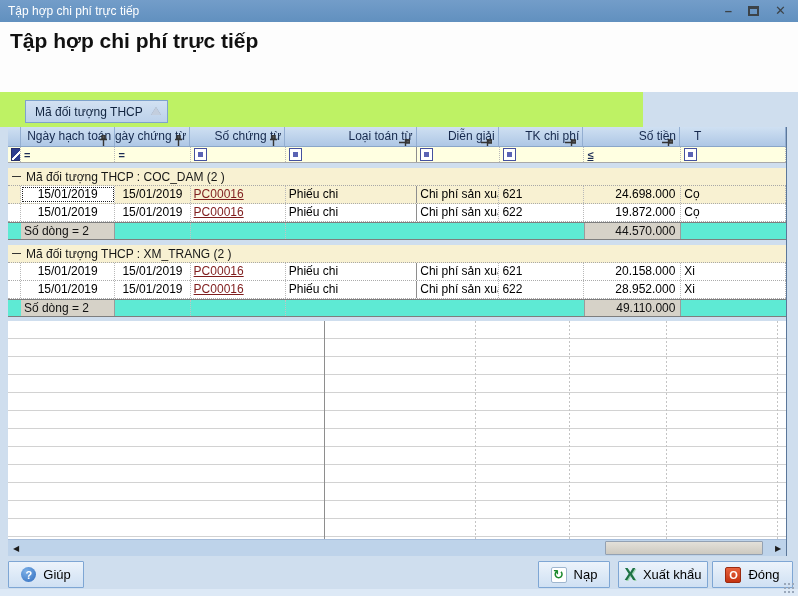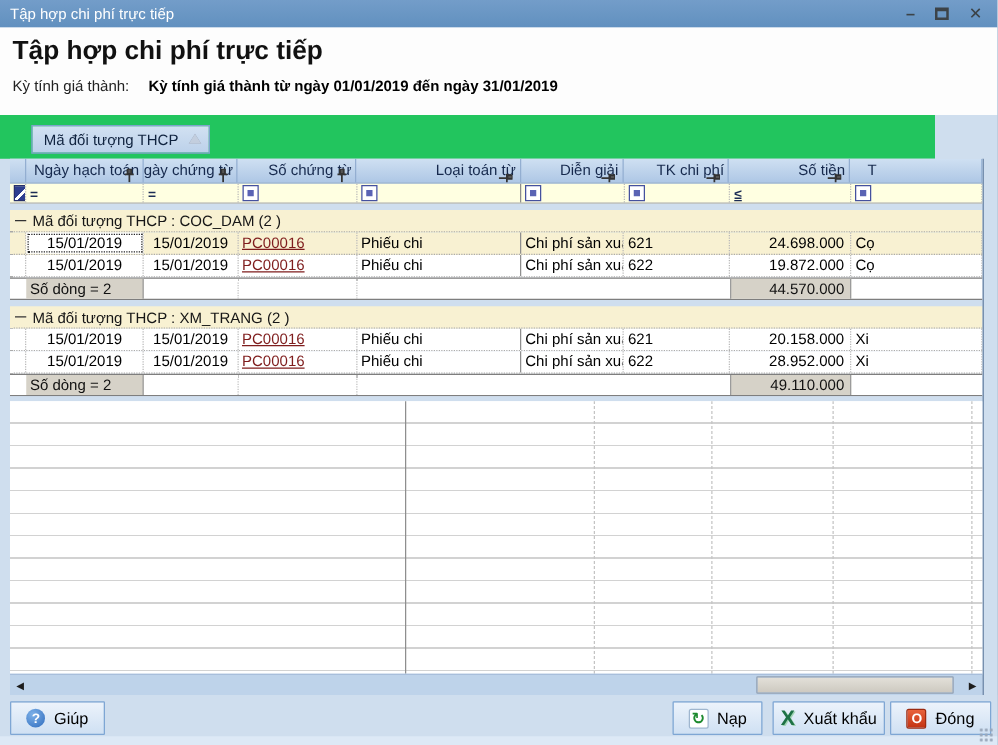--- a/index.html
+++ b/index.html
@@ -22,21 +22,21 @@
   
   .header-white {
     position:absolute; top:22px; left:0; width:798px; height:70px; background:#fdfdfd;
     padding:7px 10px 0 10px;
   }
   .page-title { font-size:21px; font-weight:bold; color:#111; letter-spacing:0; }
   .period-row { margin-top:9px; font-size:12px; color:#222; }
   .period-label { margin-right:12px; }
   .period-value { font-weight:bold; color:#000; }
   
-  .group-panel { position:absolute; top:92px; left:0; width:748px; height:35px; background:#22c55e; }
+  .group-panel { position:absolute; top:92px; left:0; width:643px; height:35px; background:#bef264; }
   .group-btn {
     position:absolute; left:25px; top:8px; height:23px; min-width:110px;
     background:linear-gradient(#d2e1f2,#bcd1ea);
     border:1px solid #7fa3cc; font-size:12px; color:#10233f;
     display:flex; align-items:center; padding:0 6px 0 9px; gap:8px; cursor:default;
   }
   .sort-tri {
     width:0; height:0; border-left:5px solid transparent; border-right:5px solid transparent;
     border-bottom:8px solid #c3cede; position:relative; top:-1px;
     filter:drop-shadow(0 0 0.5px #8795ad);
@@ -87,21 +87,21 @@
   
   .data-row { height:18px; background:#fff; border-bottom:1px dotted #ababab; }
   .data-row.selected { background:#f8f1d2; }
   .dcell { border-right:1px dotted #b9b9b9; color:#000; }
   .dcell.fixed-div { border-right:1px solid #8e8e8e; }
   .c-center { text-align:center; }
   .c-right { text-align:right; padding-right:5px; }
   .focus-cell { background:#fff; outline:1px dotted #222; outline-offset:-2px; }
   .doclink { color:#7f1d1d; text-decoration:underline; cursor:pointer; }
   
-  .sum-row { height:18px; background:#ffffff; border-top:1px solid #7e7e7e; border-bottom:1px solid #7e7e7e; }
+  .sum-row { height:18px; background:#5eead4; border-top:1px solid #7e7e7e; border-bottom:1px solid #7e7e7e; }
   .sum-label { background:#d6d2c8; border-right:1px solid #9b9b9b; color:#111; }
   .sum-mid { border-right:1px dotted #c2c2c2; }
   .sum-total { background:#d6d2c8; border-left:1px solid #9b9b9b; border-right:1px solid #9b9b9b; color:#111; }
   
   .empty-area {
     flex:1; background:#fff; position:relative;
     background-image:repeating-linear-gradient(to bottom,#fff 0 17px,#d2d2d2 17px 18px);
   }
   .vline { position:absolute; top:0; bottom:0; width:1px; }
   .vline.solid { background:#8e8e8e; }
@@ -151,24 +151,20 @@
     <span class="titlebar-text">Tập hợp chi phí trực tiếp</span>
     <div class="win-controls">
       <span class="win-btn">–</span>
       <span class="win-btn win-max"></span>
       <span class="win-btn">✕</span>
     </div>
   </div>
 
   <div class="header-white">
     <div class="page-title">Tập hợp chi phí trực tiếp</div>
-    <div class="period-row">
-      <span class="period-label">Kỳ tính giá thành:</span>
-      <span class="period-value">Kỳ tính giá thành từ ngày 01/01/2019 đến ngày 31/01/2019</span>
-    </div>
   </div>
 
   <div class="group-panel">
     <div class="group-btn">
       <span>Mã đối tượng THCP</span>
       <span class="sort-tri"></span>
     </div>
   </div>
 
   <div class="grid">

